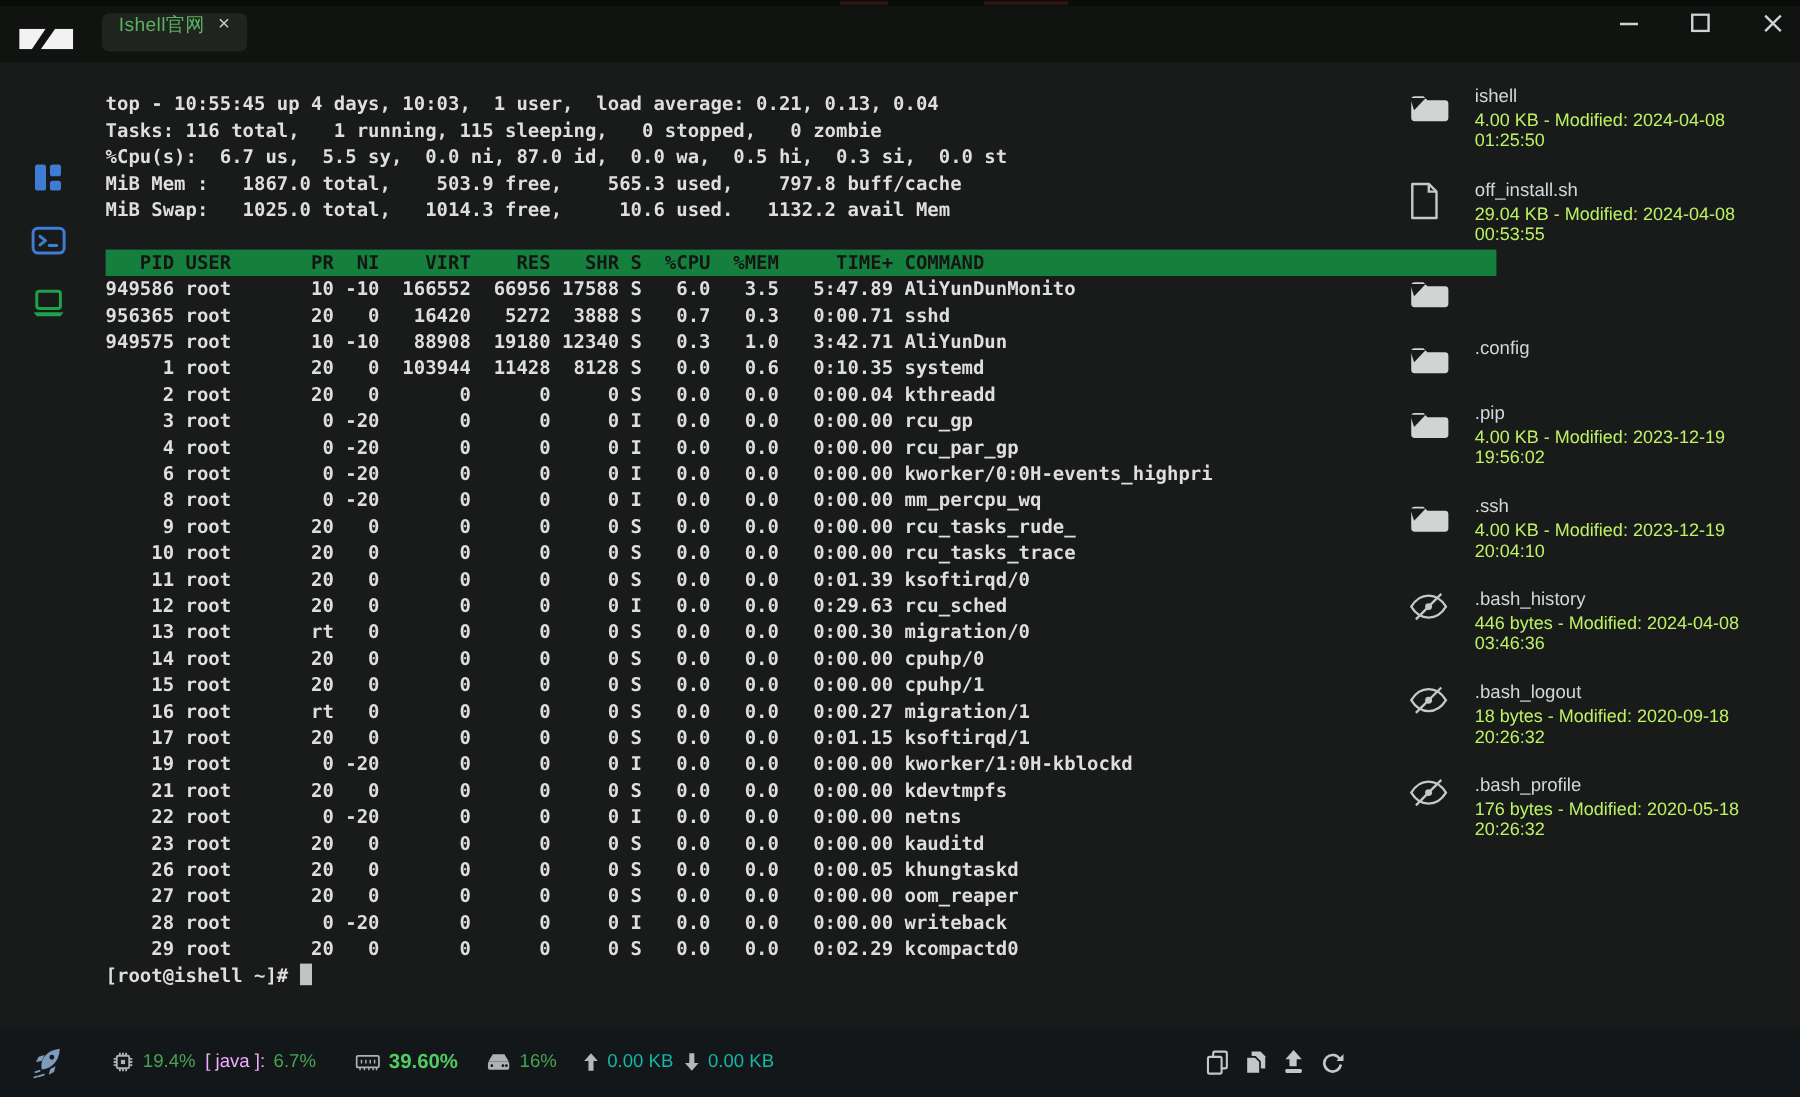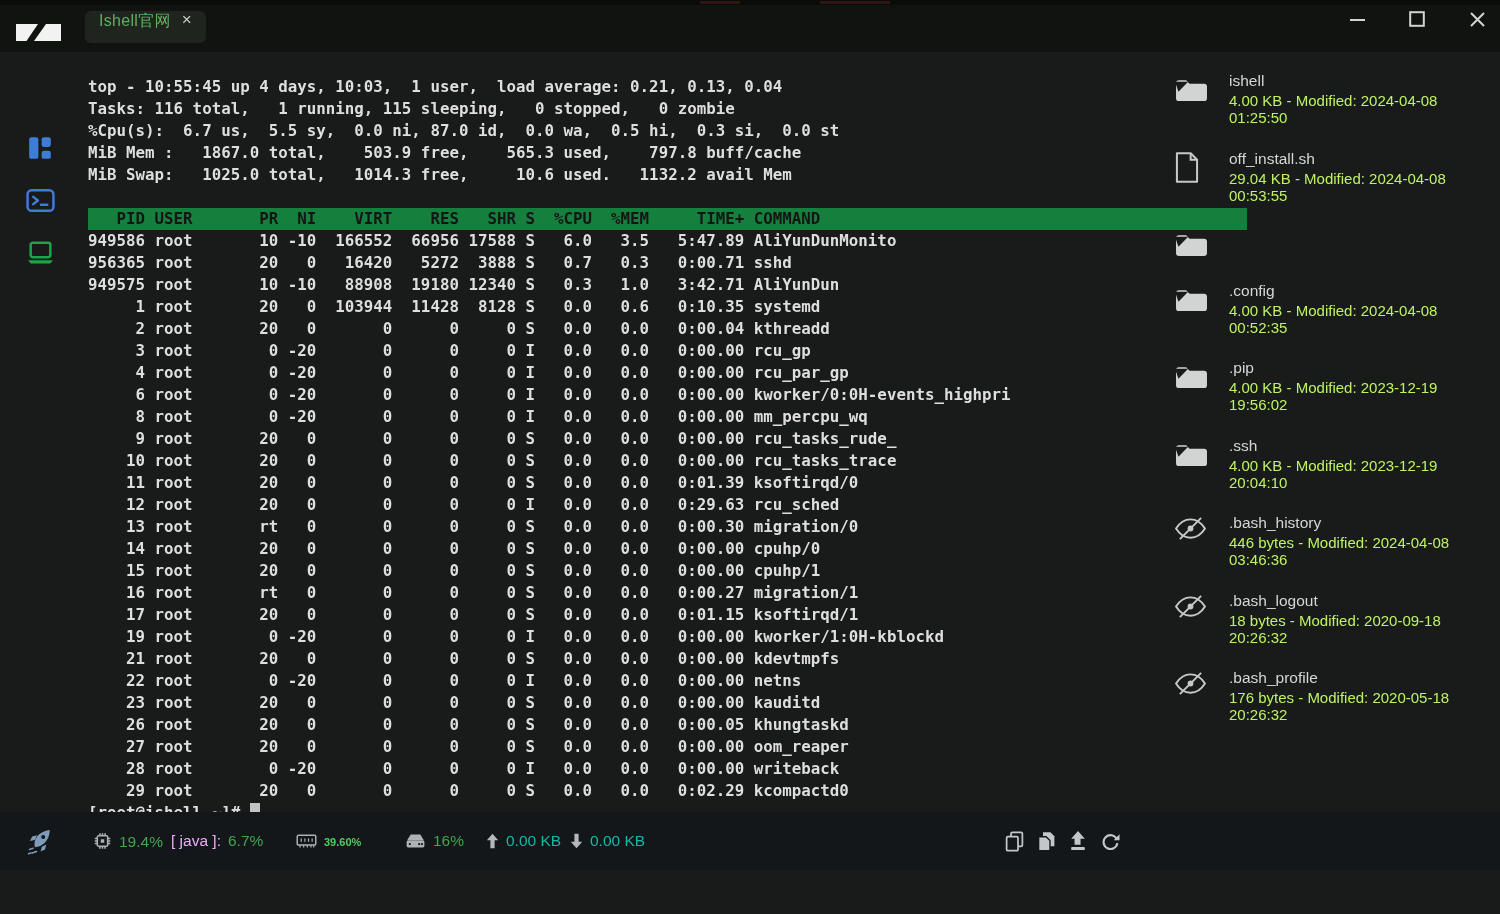--- a/index.html
+++ b/index.html
@@ -40,25 +40,25 @@
   
   .file-panel { position:absolute; left:1155px; top:52px; width:345px; height:804px; padding:18px 0 0 18px; }
   .file-list { list-style:none; }
   .file-item { display:flex; gap:12px; margin-bottom:21.5px; cursor:pointer; }
   .fi-icon { width:44px; flex:0 0 44px; display:flex; justify-content:flex-start; padding-top:3px; }
   .fi-text { width:258px; }
   .fi-name { display:block; color:#d4d6d7; font-size:15.5px; line-height:22px; }
   .fi-detail { display:block; color:#bef264; font-size:15px; line-height:17px; }
 
   
-  .statusbar { position:absolute; left:0; top:812px; width:1500px; height:58px; background:#14171a; }
+  .statusbar { position:absolute; left:0; top:856px; width:1500px; height:58px; background:#14171a; }
   .sb-item { position:absolute; top:50%; transform:translateY(-50%); display:flex; align-items:center; gap:7px; }
   .sb-green { color:#44a450; font-size:15.5px; }
   .sb-gray  { color:#f0abfc; font-size:15.5px; }
-  .sb-mem-val { color:#50cc60; font-size:11px; font-weight:bold; }
+  .sb-mem-val { color:#50cc60; font-size:17px; font-weight:bold; }
   .sb-kb { color:#14b8a6; font-size:15.5px; }
   .rocket-btn { position:absolute; left:26px; top:50%; transform:translateY(-50%); background:none; border:none; cursor:pointer; display:flex; }
   .sb-action { position:absolute; top:50%; transform:translateY(-50%); width:26px; height:26px;
                display:flex; align-items:center; justify-content:center; background:none; border:none; cursor:pointer; }
 </style>
 </head>
 <body>
 
 <div class="window">
 
@@ -192,21 +192,20 @@
   </li>
   <li class="file-item">
     <span class="fi-icon">
             <svg width="37" height="30" viewBox="0 0 38 31">
               <path fill="#d2d3d3" d="M3 26 V10.5 q0-3 3-3 h7.5 l3.5 3.5 h15 q3 0 3 3 V26 q0 3-3 3 H6 q-3 0-3-3 Z"></path>
               <path d="M2 9 L15.5 9 L5.5 19.5 Z" fill="#181b19"></path>
             </svg>
           </span>
     <span class="fi-text">
       <span class="fi-name">.config</span>
-      <span class="fi-detail">4.00 KB - Modified: 2024-04-08 00:52:35</span>
     </span>
   </li>
   <li class="file-item">
     <span class="fi-icon">
             <svg width="37" height="30" viewBox="0 0 38 31">
               <path fill="#d2d3d3" d="M3 26 V10.5 q0-3 3-3 h7.5 l3.5 3.5 h15 q3 0 3 3 V26 q0 3-3 3 H6 q-3 0-3-3 Z"></path>
               <path d="M2 9 L15.5 9 L5.5 19.5 Z" fill="#181b19"></path>
             </svg>
           </span>
     <span class="fi-text">

